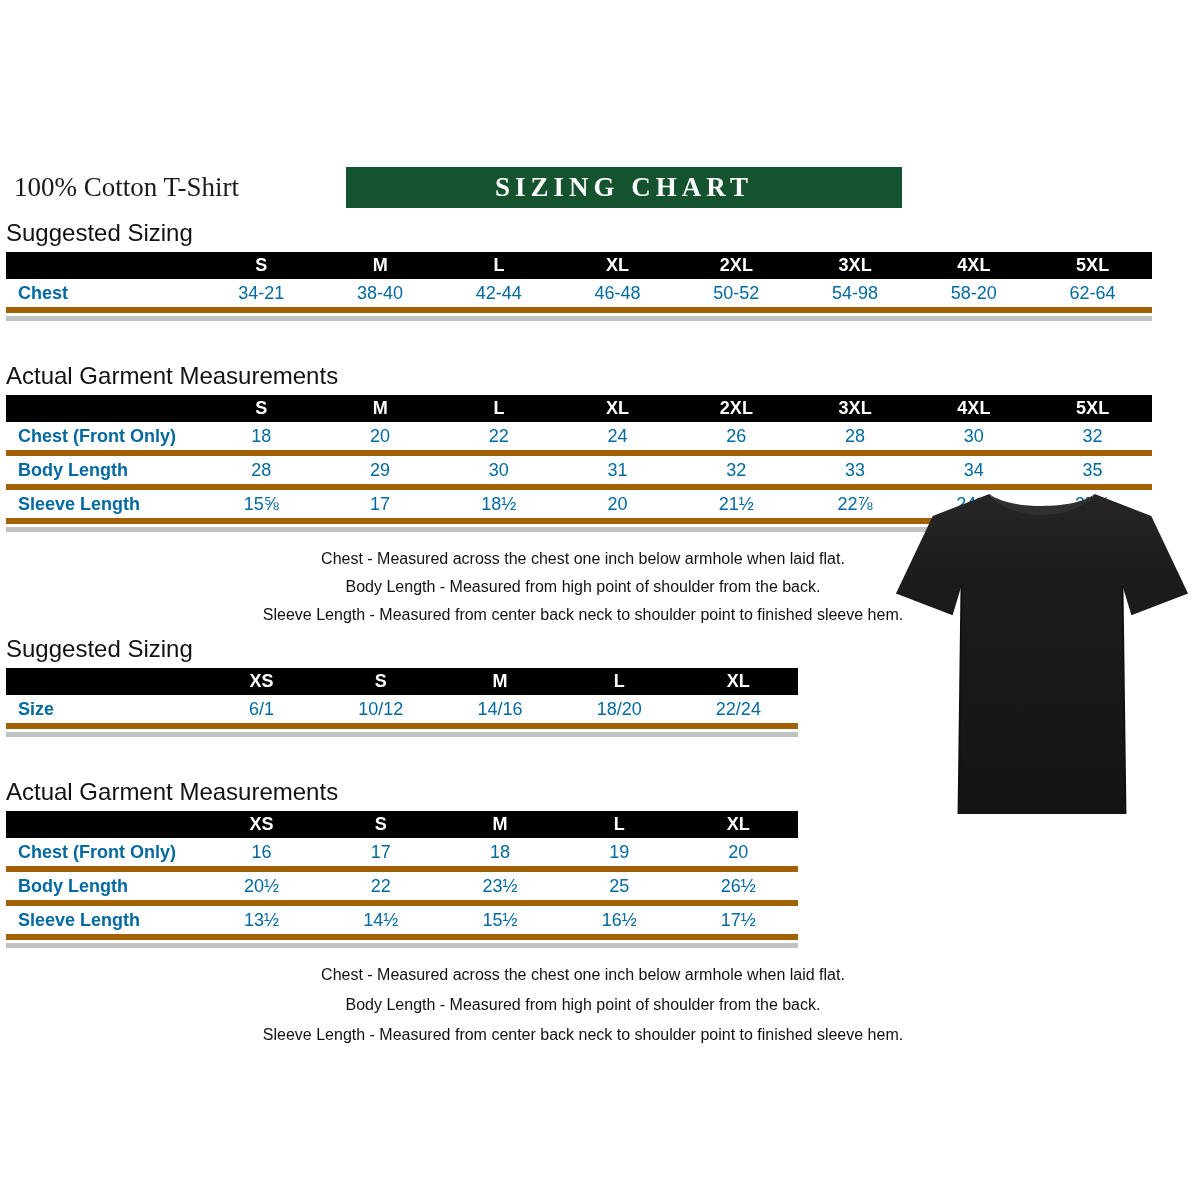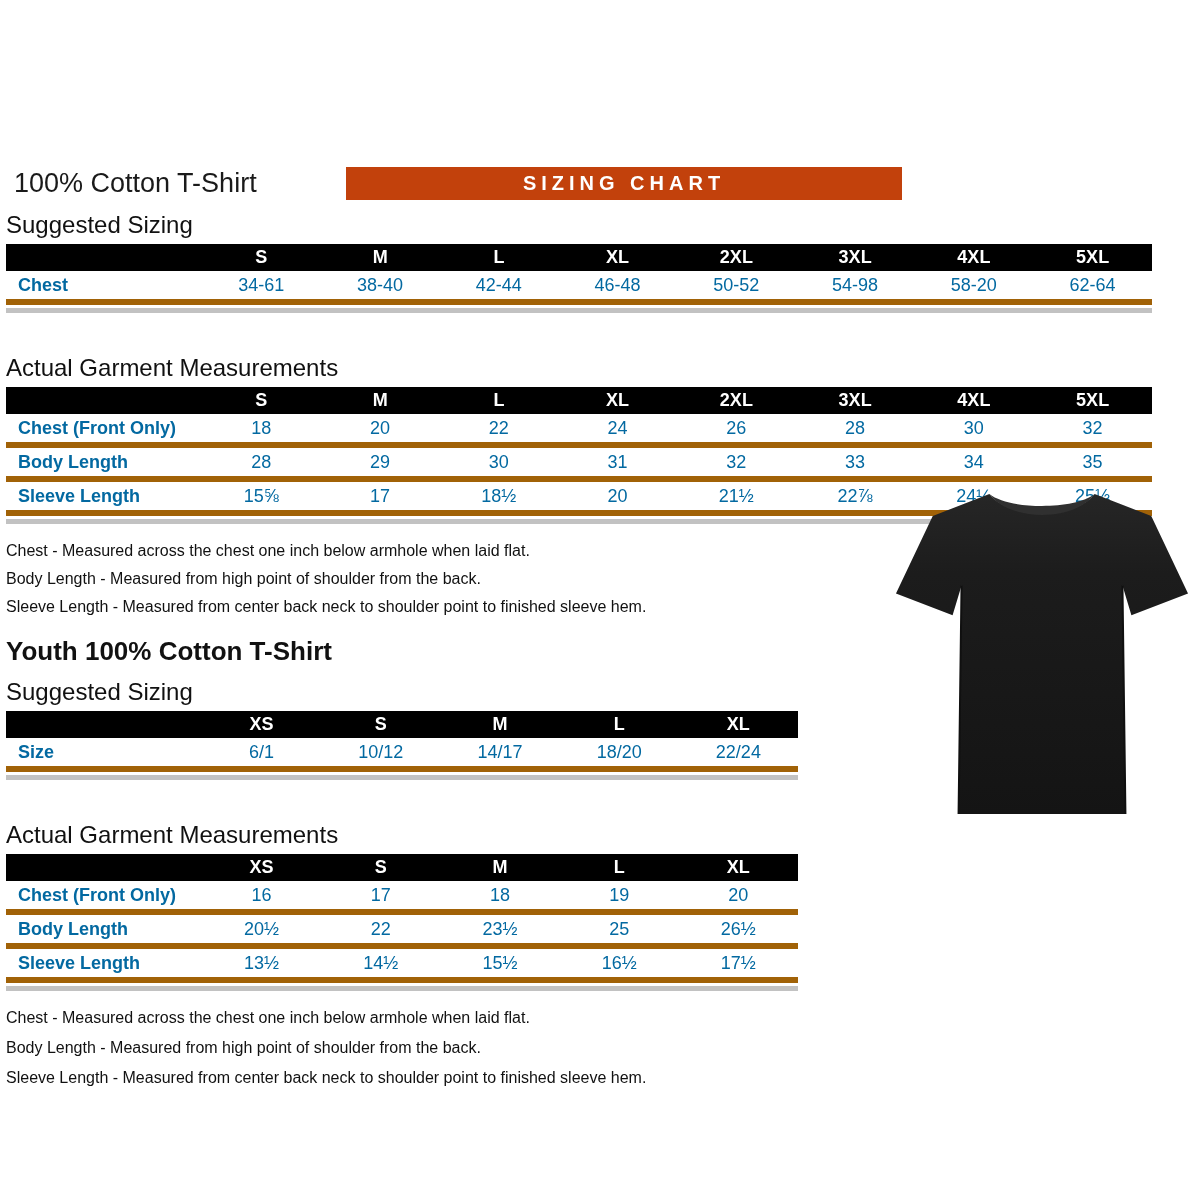--- a/index.html
+++ b/index.html
@@ -6,28 +6,28 @@
   html,body { background:#fff; }
   body {
     width:1200px; height:1200px;
     position:relative;
     font-family:"Liberation Sans", sans-serif;
     color:#111;
     overflow:hidden;
   }
   .content { padding:167px 0 0 6px; width:1160px; }
 
-  .header-row { display:flex; align-items:center; }
+  .header-row { display:flex; align-items:center;font-family:Liberation Serif, serif; }
   .page-title {
     width:340px; font-size:27px; font-weight:400; color:#1a1a1a; padding-left:8px;
     white-space:nowrap;
   }
   .banner {
-    width:556px; background:#c2410c; color:#fff;
-    font-size:20px; font-weight:bold; letter-spacing:5px;
+    width:556px; background:#14532d; color:#fff;
+    font-size:27px; font-weight:bold; letter-spacing:5px;
     text-align:center; padding:5px 0;
   }
 
   .section-label { font-size:24px; color:#111; margin:11px 0 5px 0; }
   .youth-title { font-size:26px; font-weight:bold; margin:20px 0 6px 0; }
 
   .table-wrap { padding-bottom:3px; border-bottom:5px solid #c2c2c2; display:inline-block; }
   .table-wrap.adult { width:1146px; }
   .table-wrap.youth { width:792px; }
 
@@ -36,21 +36,21 @@
     background:#000; color:#fff; font-size:18px; font-weight:bold;
     padding:3px 0; text-align:center;
   }
   td {
     font-size:18px; text-align:center; padding:4px 0 3px 0;
     border-bottom:6px solid #a16207; color:#0369a1;
   }
   td.row-label { text-align:left; font-weight:bold; padding-left:12px; }
   col.lab { width:196px; }
 
-  .notes { margin-top:14px; }
+  .notes { margin-top:14px;text-align:center; }
   .note-line { font-size:16px; color:#111; margin-bottom:10px; }
   .notes.youth-notes .note-line { font-weight:500; margin-bottom:12px; }
 
   .spacer-28 { height:26px; }
 
   .tshirt {
     position:absolute; left:893px; top:476px; width:298px; height:362px;
   }
 </style>
 </head>
@@ -87,21 +87,21 @@
           <th>XL</th>
           <th>2XL</th>
           <th>3XL</th>
           <th>4XL</th>
           <th>5XL</th>
         </tr>
       </thead>
       <tbody>
         <tr>
           <td class="row-label">Chest</td>
-          <td>34-61</td>
+          <td>34-21</td>
           <td>38-40</td>
           <td>42-44</td>
           <td>46-48</td>
           <td>50-52</td>
           <td>54-98</td>
           <td>58-20</td>
           <td>62-64</td>
         </tr>
       </tbody>
     </table>
@@ -174,21 +174,20 @@
       </tbody>
     </table>
   </div>
 
   <div class="notes">
     <div class="note-line">Chest - Measured across the chest one inch below armhole when laid flat.</div>
     <div class="note-line">Body Length - Measured from high point of shoulder from the back.</div>
     <div class="note-line">Sleeve Length - Measured from center back neck to shoulder point to finished sleeve hem.</div>
   </div>
 
-  <div class="youth-title">Youth 100% Cotton T-Shirt</div>
 
   
   <div class="section-label">Suggested Sizing</div>
   <div class="table-wrap youth">
     <table>
       <colgroup>
           <col class="lab">
           <col>
           <col>
           <col>
@@ -203,21 +202,21 @@
           <th>M</th>
           <th>L</th>
           <th>XL</th>
         </tr>
       </thead>
       <tbody>
         <tr>
           <td class="row-label">Size</td>
           <td>6/1</td>
           <td>10/12</td>
-          <td>14/17</td>
+          <td>14/16</td>
           <td>18/20</td>
           <td>22/24</td>
         </tr>
       </tbody>
     </table>
   </div>
 
   <div class="spacer-28"></div>
 
   

